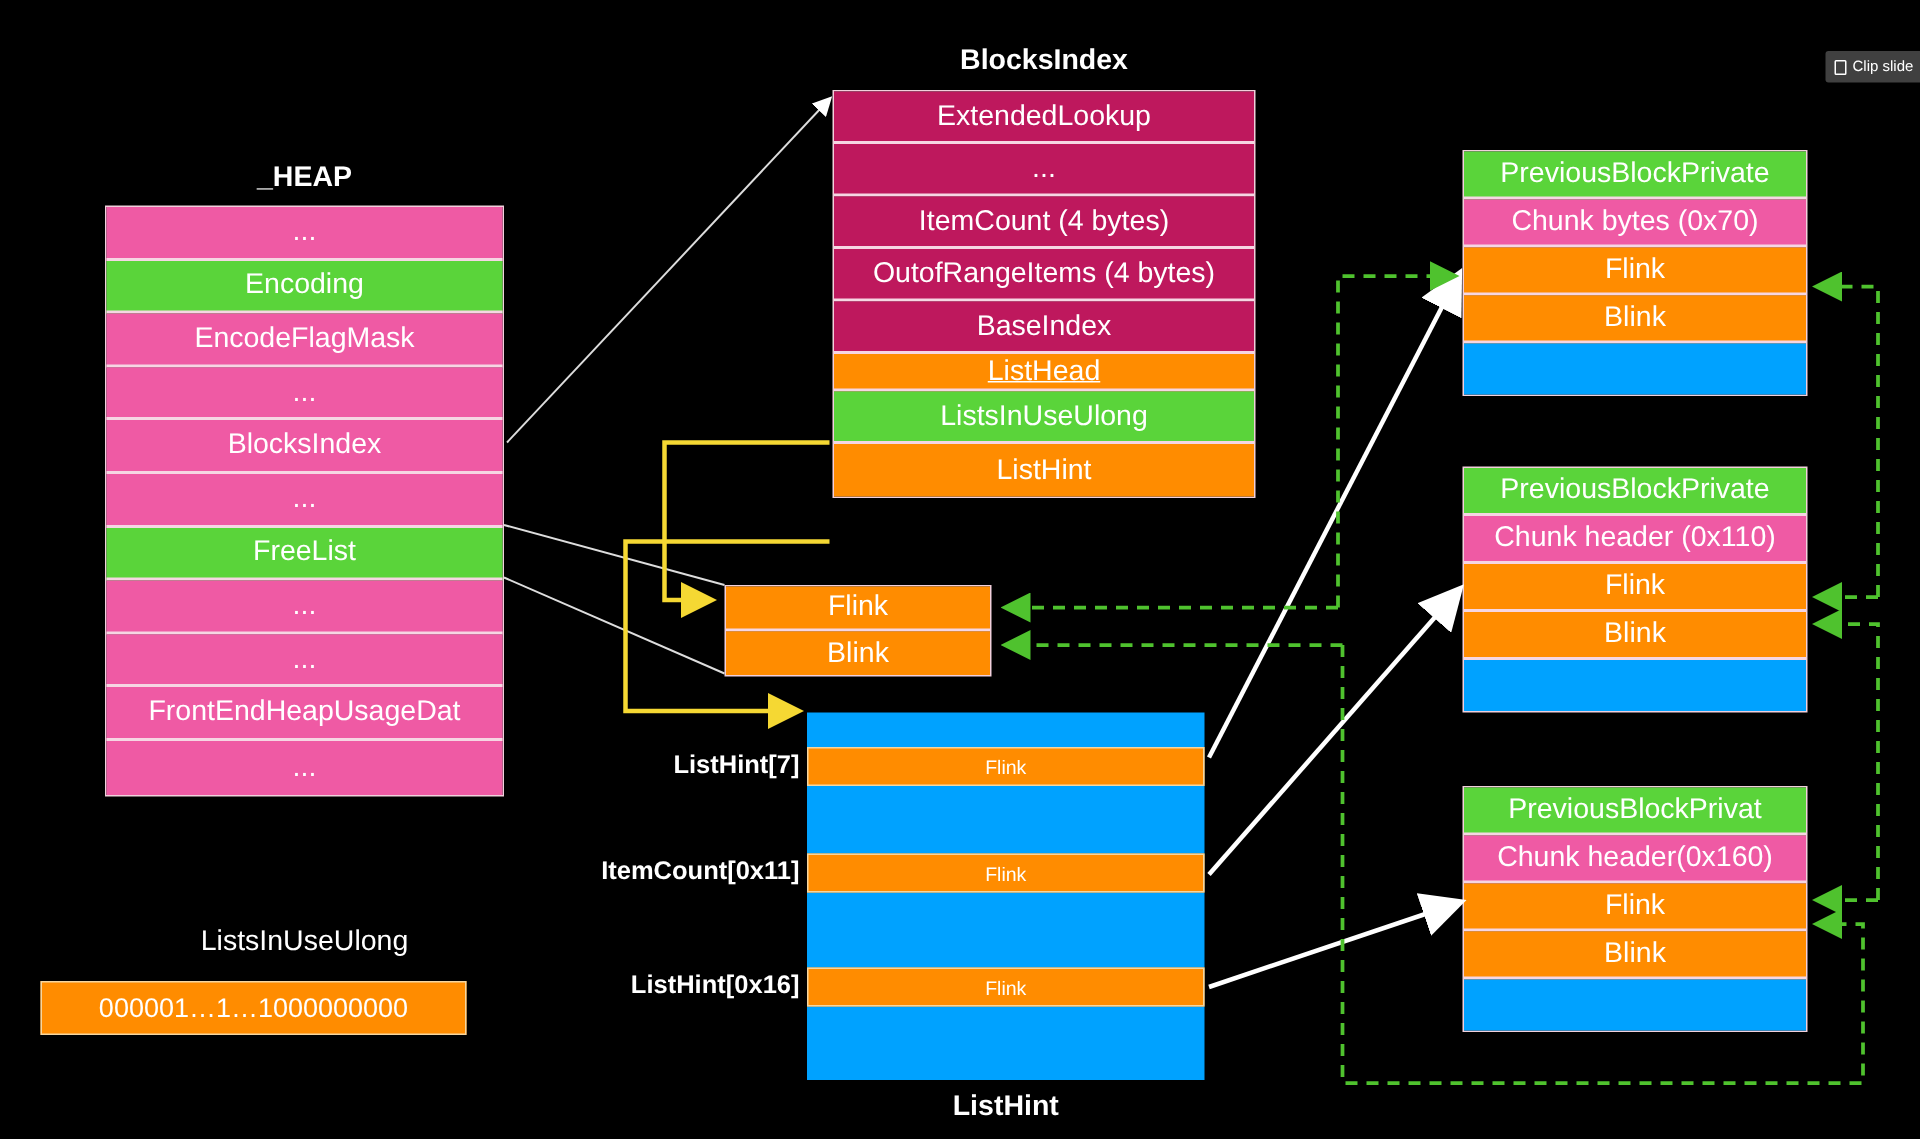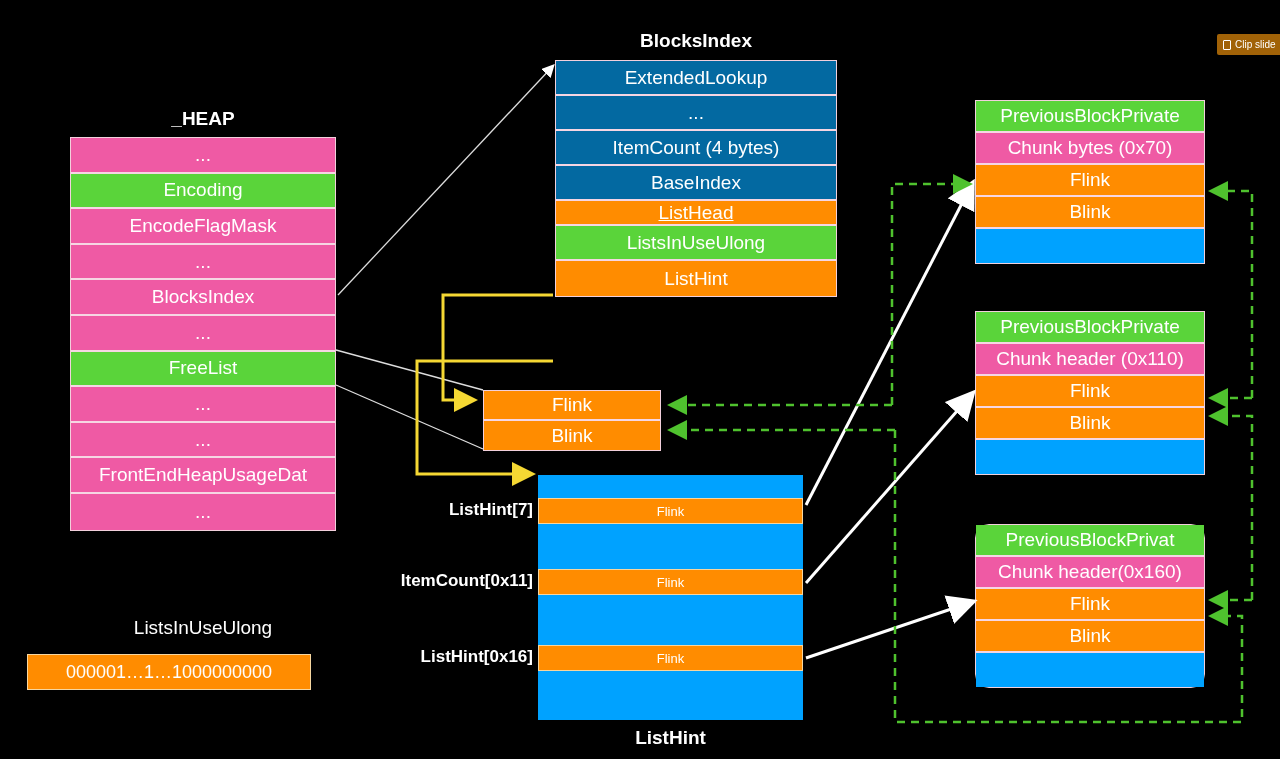--- a/index.html
+++ b/index.html
@@ -6,28 +6,28 @@
   body { width:1280px; height:759px; position:relative; overflow:hidden;
          font-family:"Liberation Sans", sans-serif; color:#fff; }
   .abs { position:absolute; }
   .title { font-weight:bold; font-size:19px; text-align:center; color:#fff; }
   .stack { position:absolute; border:1px solid #f2d0dc; box-sizing:border-box; }
   .cell { box-sizing:border-box; text-align:center; color:#fff; font-size:19px;
           display:flex; align-items:center; justify-content:center; white-space:nowrap;
           border-bottom:2px solid #f6d6e3; }
   .cell:last-child { border-bottom:none; }
   .pink { background:#ef5aa4; }
-  .mag { background:#0369a1; }
+  .mag { background:#be185d; }
   .green { background:#5ad43a; }
   .orange { background:#ff8c00; }
   .blue { background:#00a2ff; }
   .small { font-size:13px; }
   .hintlabel { position:absolute; font-weight:bold; font-size:17px; text-align:right; width:140px; }
   svg.overlay { position:absolute; left:0; top:0; width:1280px; height:759px; pointer-events:none; }
-  .clip { position:absolute; left:1217px; top:34px; width:63px; height:21px; background:#a16207;
+  .clip { position:absolute; left:1217px; top:34px; width:63px; height:21px; background:#404040;
           color:#fff; font-size:10px; display:flex; align-items:center; gap:4px; padding-left:6px;
           box-sizing:border-box; border-radius:2px 0 0 2px; cursor:pointer; }
   .clip .ico { width:8px; height:10px; border:1.5px solid #fff; box-sizing:border-box; border-radius:1px; }
 </style>
 </head>
 <body>
 
 <div class="clip">
   <span class="ico"></span>
   <span>Clip slide</span>
@@ -49,20 +49,21 @@
   </div>
 
 <div class="abs" style="left:70px; top:617px; width:266px; text-align:center; font-size:19px;">ListsInUseUlong</div>
 <div class="abs orange" style="left:27px; top:654px; width:284px; height:36px; border:1px solid #f6d6a0; box-sizing:border-box; display:flex; align-items:center; justify-content:center; font-size:18px;">000001…1…1000000000</div>
 
 <div class="abs title" style="left:555px; top:30px; width:282px;">BlocksIndex</div>
 <div class="stack" id="bi-stack" style="left:555px; top:60px; width:282px;">
     <div class="cell mag" style="height: 35px;">ExtendedLookup</div>
     <div class="cell mag" style="height: 35px;">...</div>
     <div class="cell mag" style="height: 35px;">ItemCount (4 bytes)</div>
+    <div class="cell mag" style="height: 35px;">OutofRangeItems (4 bytes)</div>
     <div class="cell mag" style="height: 35px;">BaseIndex</div>
     <div class="cell orange" style="height: 25px; text-decoration: underline;">ListHead</div>
     <div class="cell green" style="height: 35px;">ListsInUseUlong</div>
     <div class="cell orange" style="height: 35px;">ListHint</div>
   </div>
 
 <div class="stack" style="left:483px; top:390px; width:178px;">
   <div class="cell orange" style="height:30px;">Flink</div>
   <div class="cell orange" style="height:29px;">Blink</div>
 </div>
@@ -86,21 +87,21 @@
       <div class="cell orange" style="height: 32px;">Blink</div>
       <div class="blue" style="height: 34px;"></div>
     </div>
     <div class="stack" style="left: 975px; top: 311px; width: 230px;">
       <div class="cell green" style="height: 32px;">PreviousBlockPrivate</div>
       <div class="cell pink" style="height: 32px;">Chunk header (0x110)</div>
       <div class="cell orange" style="height: 32px;">Flink</div>
       <div class="cell orange" style="height: 32px;">Blink</div>
       <div class="blue" style="height: 34px;"></div>
     </div>
-    <div class="stack" style="left: 975px; top: 524px; width: 230px; border-radius: 14px;">
+    <div class="stack" style="left: 975px; top: 524px; width: 230px;">
       <div class="cell green" style="height: 32px;">PreviousBlockPrivat</div>
       <div class="cell pink" style="height: 32px;">Chunk header(0x160)</div>
       <div class="cell orange" style="height: 32px;">Flink</div>
       <div class="cell orange" style="height: 32px;">Blink</div>
       <div class="blue" style="height: 34px;"></div>
     </div>
   </div>
 
 <svg class="overlay">
   <defs>

